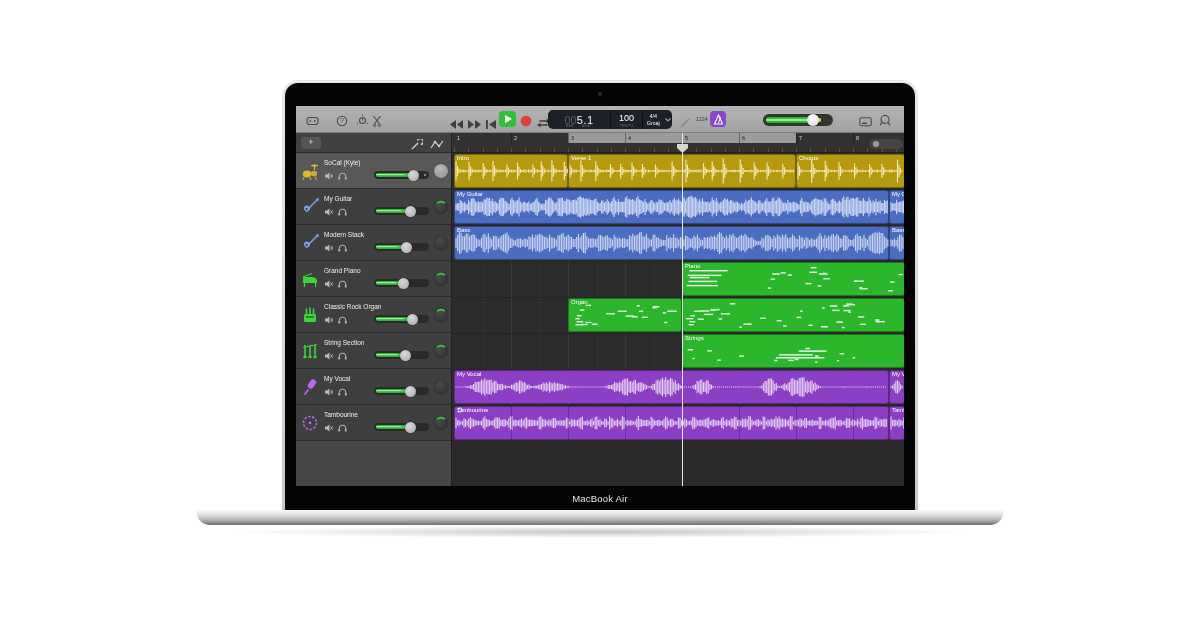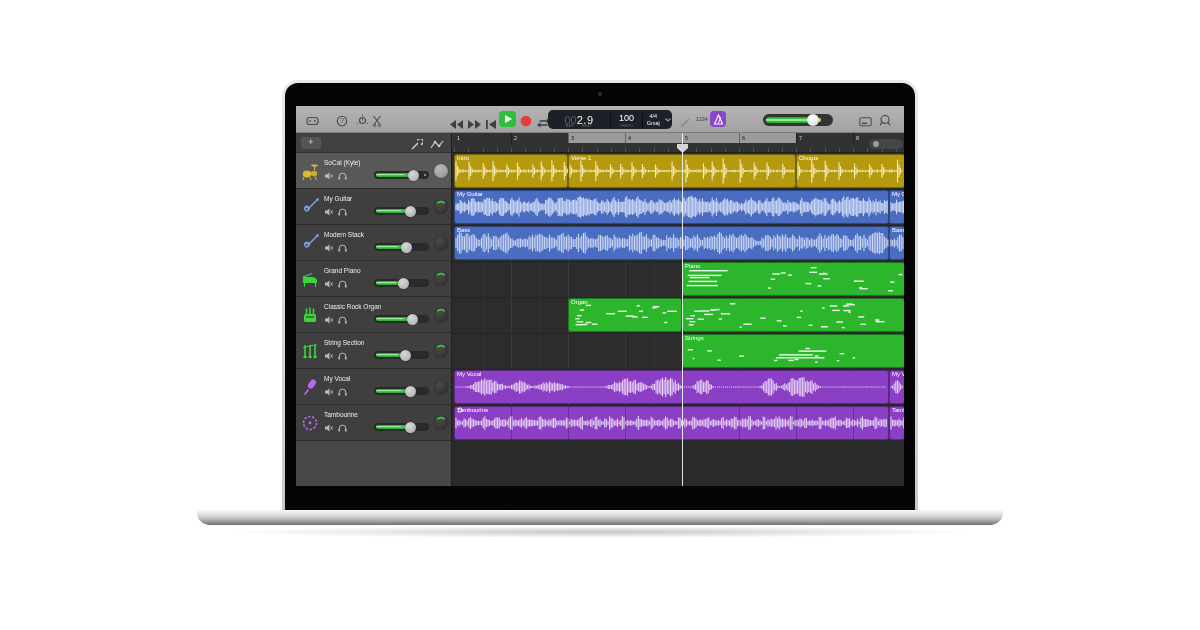--- a/index.html
+++ b/index.html
@@ -159,21 +159,21 @@
             <svg width="13" height="11" viewBox="0 0 13 11">
                 <path d="M2.5 4 H11" stroke="#3f3f3f" stroke-width="1.3" fill="none"></path>
                 <polygon points="9.5,1.5 13,4 9.5,6.5" fill="#3f3f3f"></polygon>
                 <path d="M10.5 8 H2" stroke="#3f3f3f" stroke-width="1.3" fill="none"></path>
                 <polygon points="3.5,5.5 0,8 3.5,10.5" fill="#3f3f3f"></polygon>
               </svg></span>
 
           <div class="abs" id="lcd">
             <div class="lcd-sec" id="lcd-pos">
               <span class="dim">00</span>
-                <span class="bright">2.9</span>
+                <span class="bright">5.1</span>
               <div class="lcd-under">
                   <span>BAR</span>
                   <span>BEAT</span>
                 </div>
             </div>
             <div class="lcd-sec" id="lcd-tempo">
               <span class="v">100</span>
               <div class="lcd-under" style="justify-content:center">
                   <span>TEMPO</span>
                 </div>
@@ -795,19 +795,22 @@
                 <path d="M2.0 10.4V23.6M3.6 13.9V20.1M5.2 13.6V20.4M6.8 14.0V20.0M8.4 14.4V19.6M10.0 12.7V21.3M11.6 14.3V19.7M13.2 14.5V19.5M14.8 11.4V22.6" stroke="#e6d2f4" stroke-width="1.1" fill="none"></path>
               </svg>
               <div class="rlabel">
                 <span>Tambourine</span>
               </div>
             </div>
           </div>
 
       </div>
 
+      <div id="chin">
+        <span>MacBook Air</span>
+      </div>
     </div>
   </div>
 
   <div class="abs" id="base-notch"></div>
   <div class="abs" id="base"></div>
   <div class="abs" id="base-shadow"></div>
 </div>
 
 </body></html>

